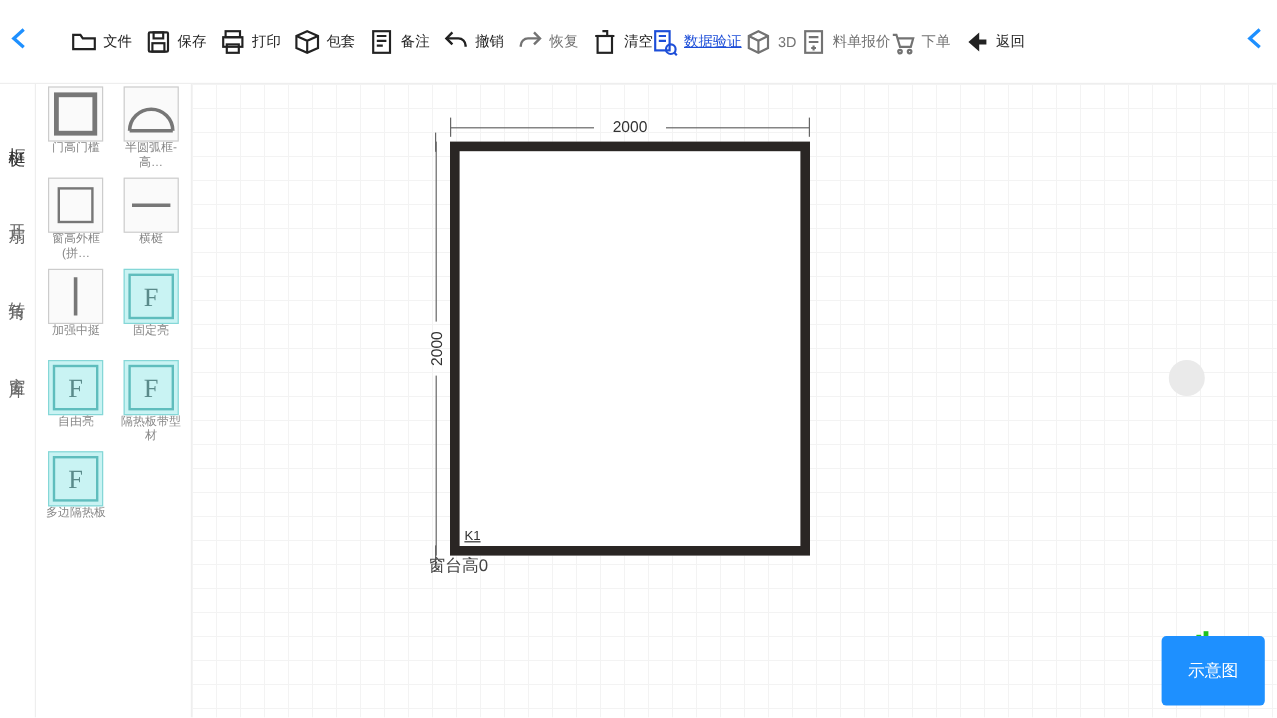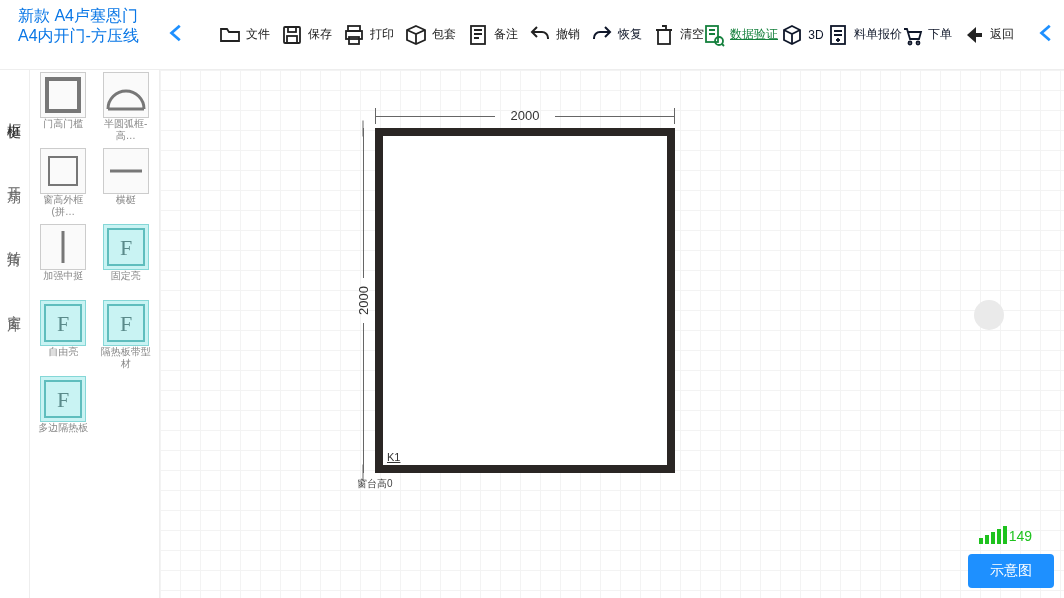--- a/index.html
+++ b/index.html
@@ -41,22 +41,22 @@
   .tool {
     display: flex;
     align-items: center;
     justify-content: center;
     width: 44px;
     cursor: pointer;
     color: #222;
     font-size: 12px;
     gap: 4px;
   }
-  .tool.disabled { color: #0f172a; }
-  .tool.active { color: #15803d; text-decoration: underline; }
+  .tool.disabled { color: #737373; }
+  .tool.active { color: #1d4ed8; text-decoration: underline; }
   .tool .ico { width: 24px; height: 24px; display:flex; align-items:center; justify-content:center; }
   .tool .ico svg { width: 24px; height: 24px; }
   .tool span.lbl { white-space: nowrap; }
 
   
   .lower {
     flex: 1;
     display: flex;
     min-height: 0;
     position: relative;
@@ -132,21 +132,21 @@
     background:
       repeating-linear-gradient(#f3f3f3 0 1px, transparent 1px 20px),
       repeating-linear-gradient(90deg,#f3f3f3 0 1px, transparent 1px 20px),
       #ffffff;
   }
 
   
   .drawing {
     position: absolute;
     left: 215px;
-    top: 58px;
+    top: 48px;
     width: 300px;
     height: 345px;
   }
   .dim-top, .dim-left {
     position: absolute;
     font-size: 13px;
     color: #333;
   }
   .dim-top {
     left: 0;
@@ -206,21 +206,21 @@
     position:absolute;
     left:4px; bottom:2px;
     font-size:11px;
     color:#333;
     text-decoration:underline;
   }
   .sill {
     position:absolute;
     left:-18px;
     bottom:-18px;
-    font-size:10px;
+    font-size:14px;
     color:#444;
   }
   .big-dot {
     position:absolute;
     right:60px; top:230px;
     width:30px; height:30px;
     border-radius:50%;
     background:#eaeaea;
   }
 
@@ -237,36 +237,32 @@
   }
   .signal .bar {
     width:4px; background:#1ec21e;
   }
   .signal .b1{height:6px;} .signal .b2{height:9px;} .signal .b3{height:12px;}
   .signal .b4{height:15px;} .signal .b5{height:18px;}
 
   .example-btn {
     position:absolute;
     right:10px; bottom:10px;
-    padding:8px 22px;
+    padding:20px 22px;
     background:#1e90ff;
     color:#fff;
     border-radius:4px;
     font-size:14px;
     cursor:pointer;
   }
 </style>
 </head>
 <body>
 
 <div class="top">
-  <div class="title-block">
-    <div>新款 A4卢塞恩门</div>
-    <div>A4内开门-方压线</div>
-  </div>
   <div class="chevron-cell">
     <span class="chevron">
       <svg viewBox="0 0 24 24">
           <path d="M15 4 L6 12 L15 20" fill="none" stroke="#1e90ff" stroke-width="3"></path>
         </svg>
     </span>
   </div>
 
   <div class="toolbar" id="toolbar">
       <div class="tool">

